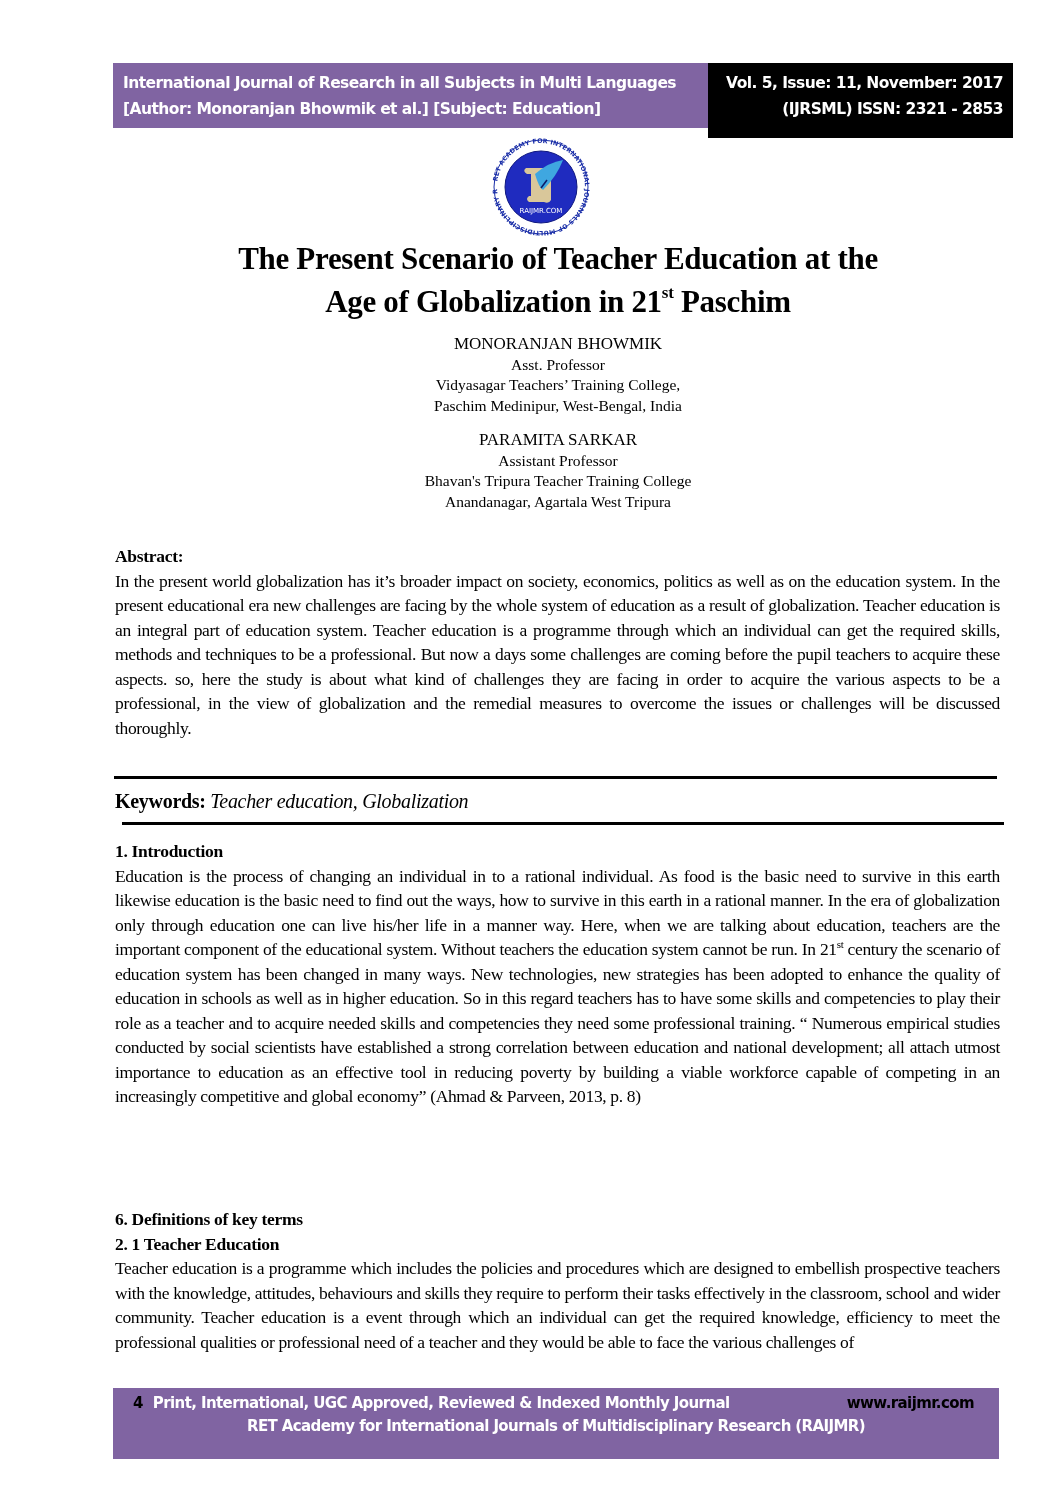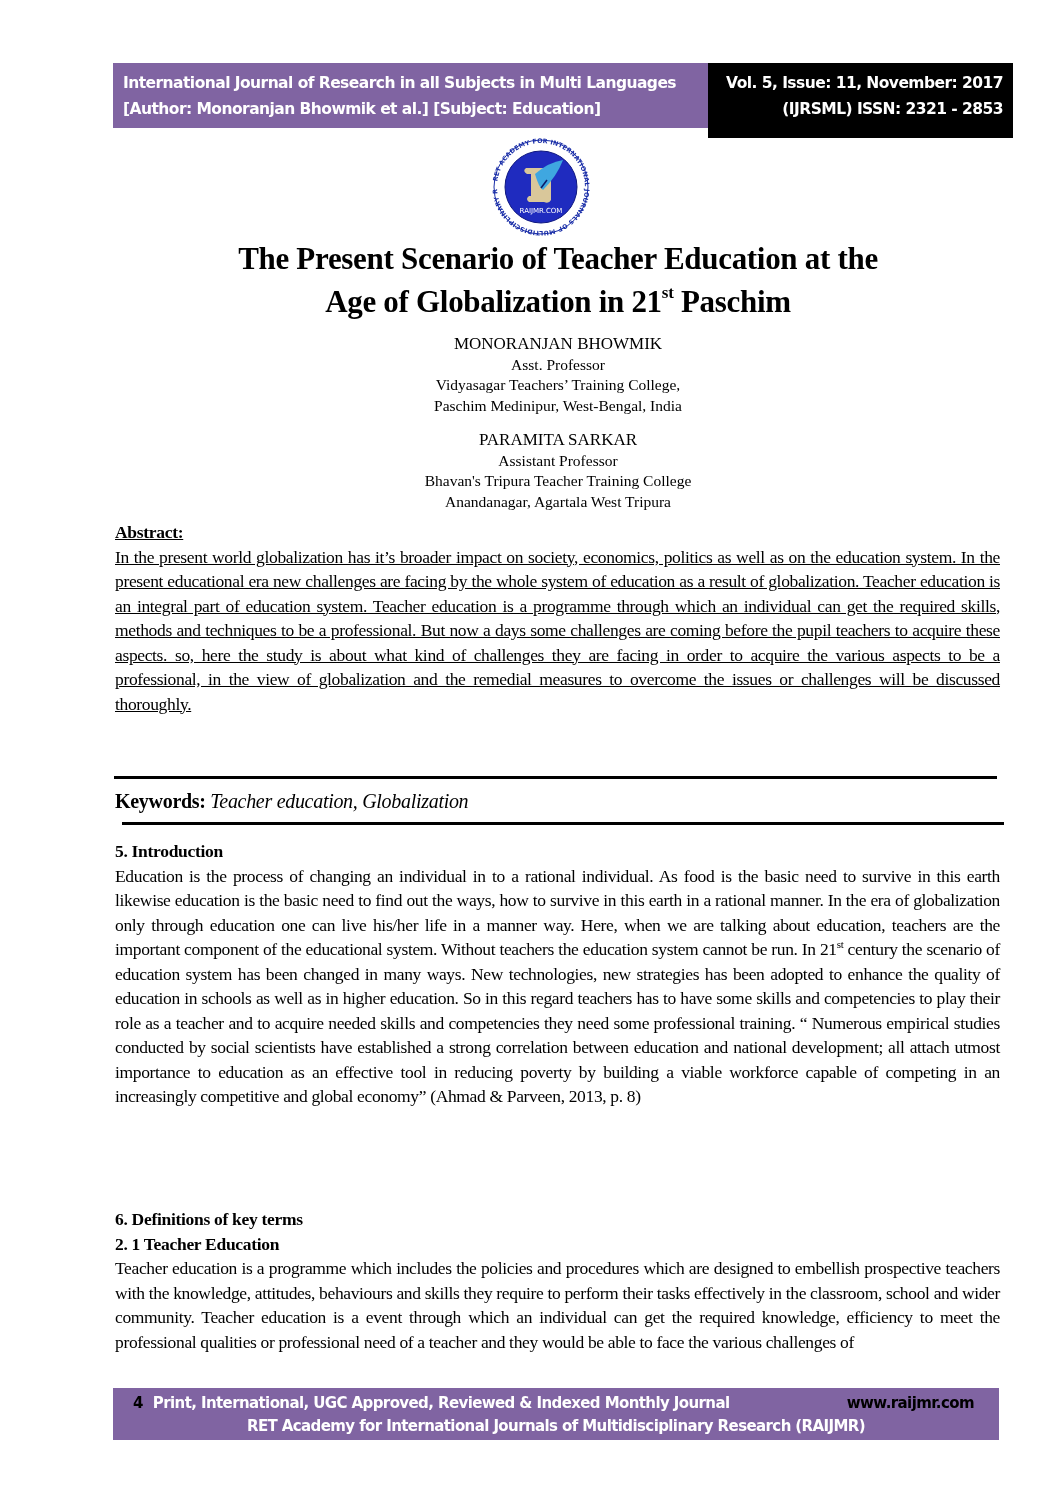--- a/index.html
+++ b/index.html
@@ -15,34 +15,34 @@
   .title { position: absolute; top: 240px; left: 0; width: 1116px; text-align: center; font-weight: bold; font-size: 31px; line-height: 37px; letter-spacing: -0.3px; }
   .title sup { font-size: 17px; position: relative; top: -3px; }
 
   .authors { position: absolute; top: 334px; left: 0; width: 1116px; text-align: center; font-size: 15.5px; line-height: 20.5px; }
   .author-name { font-size: 17px; }
   .author-block { margin-bottom: 14px; }
 
   .body-text { position: absolute; left: 115px; width: 885px; font-size: 17.5px; line-height: 24.5px; text-align: justify; letter-spacing: -0.35px; }
   .heading { font-weight: bold; font-size: 17.5px; line-height: 24.5px; letter-spacing: -0.3px; }
 
-  .abstract { top: 520px; text-decoration: underline; }
+  .abstract { top: 544px; }
   .rule { position: absolute; height: 3px; background: #000; }
   .rule1 { top: 776px; left: 114px; width: 883px; }
   .rule2 { top: 822px; left: 122px; width: 882px; }
   .keywords { position: absolute; top: 789px; left: 115px; font-size: 20px; line-height: 24px; letter-spacing: -0.3px; }
   .keywords .kw-label { font-weight: bold; }
   .keywords .kw-values { font-style: italic; }
 
   .intro { top: 839px; }
   .defs { top: 1207px; }
   .body-text p { margin: 0; }
   .body-text sup { font-size: 11px; line-height: 0; }
 
-  .ftr { position: absolute; top: 1388px; left: 113px; width: 886px; height: 52px; background: #8064a2; font-family: "DejaVu Sans", sans-serif; font-weight: bold; font-size: 15px; letter-spacing: -0.6px; }
+  .ftr { position: absolute; top: 1388px; left: 113px; width: 886px; height: 71px; background: #8064a2; font-family: "DejaVu Sans", sans-serif; font-weight: bold; font-size: 15px; letter-spacing: -0.6px; }
   .ftr-row1 { position: absolute; top: 4px; left: 20px; right: 25px; height: 22px; line-height: 22px; white-space: nowrap; }
   .ftr-page { color: #000; margin-right: 10px; }
   .ftr-tag { color: #fff; }
   .ftr-url { color: #000; position: absolute; right: 0; top: 0; }
   .ftr-row2 { position: absolute; top: 27px; left: 0; width: 100%; text-align: center; line-height: 22px; color: #fff; white-space: nowrap; }
 </style>
 </head>
 <body>
 
 <div class="hdr">
@@ -102,21 +102,21 @@
 <div class="rule rule1"></div>
 
 <div class="keywords">
   <span class="kw-label">Keywords:</span>
   <span class="kw-values">Teacher education, Globalization</span>
 </div>
 
 <div class="rule rule2"></div>
 
 <div class="body-text intro">
-  <div class="heading">5. Introduction</div>
+  <div class="heading">1. Introduction</div>
   <p><span>Education is the process of changing an individual in to a rational individual. As food is the basic need to survive in this earth likewise education is the basic need to find out the ways, how to survive in this earth in a rational manner. In the era of globalization only through education one can live his/her life in a manner way. Here, when we are talking about education, teachers are the important component of the educational system. Without teachers the education system cannot be run. In 21</span><sup>st</sup><span> century the scenario of education system has been changed in many ways. New technologies, new strategies has been adopted to enhance the quality of education in schools as well as in higher education.  So in this regard teachers has to have some skills and competencies to play their role as a teacher and to acquire needed skills and competencies they need some professional training. “ Numerous empirical studies conducted by social scientists have established a strong correlation between education and national development; all attach utmost importance to education as an effective tool in reducing poverty by building a viable workforce capable of competing in an increasingly competitive and global economy” (Ahmad &amp; Parveen, 2013, p. 8)</span></p>
 </div>
 
 <div class="body-text defs">
   <div class="heading">6. Definitions of key terms</div>
   <div class="heading">2. 1 Teacher Education</div>
   <p>Teacher education is a programme which includes the policies and procedures which are designed to embellish  prospective teachers with the knowledge, attitudes, behaviours and skills they require to perform their tasks effectively in the classroom, school and wider community. Teacher education is a event through which an individual can get the required knowledge, efficiency to meet the professional qualities or professional need of a teacher and they would be able to face the various challenges of</p>
 </div>
 
 <div class="ftr">

